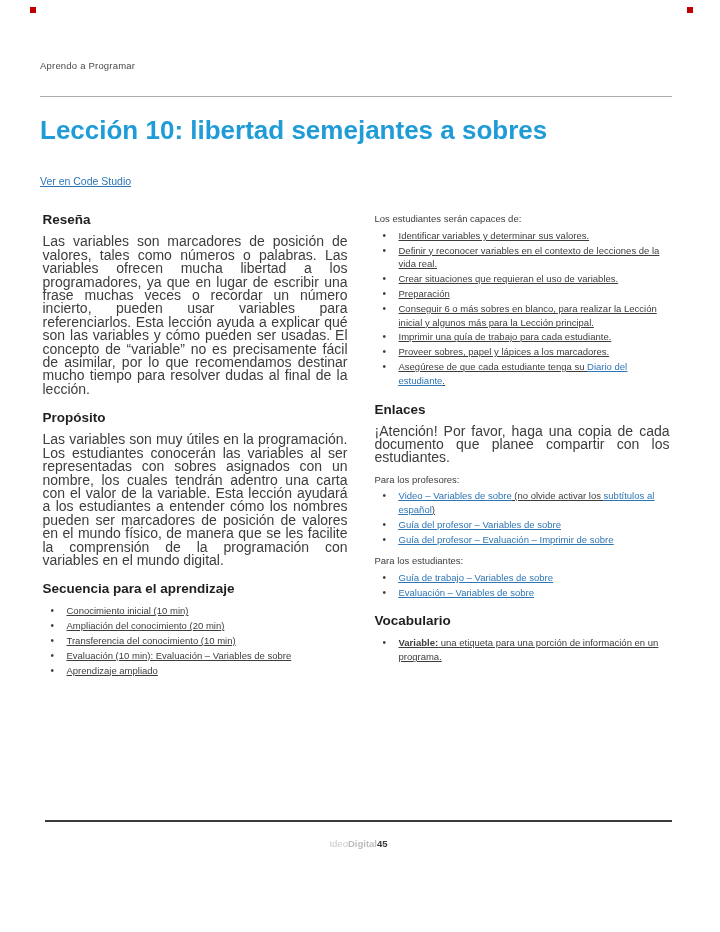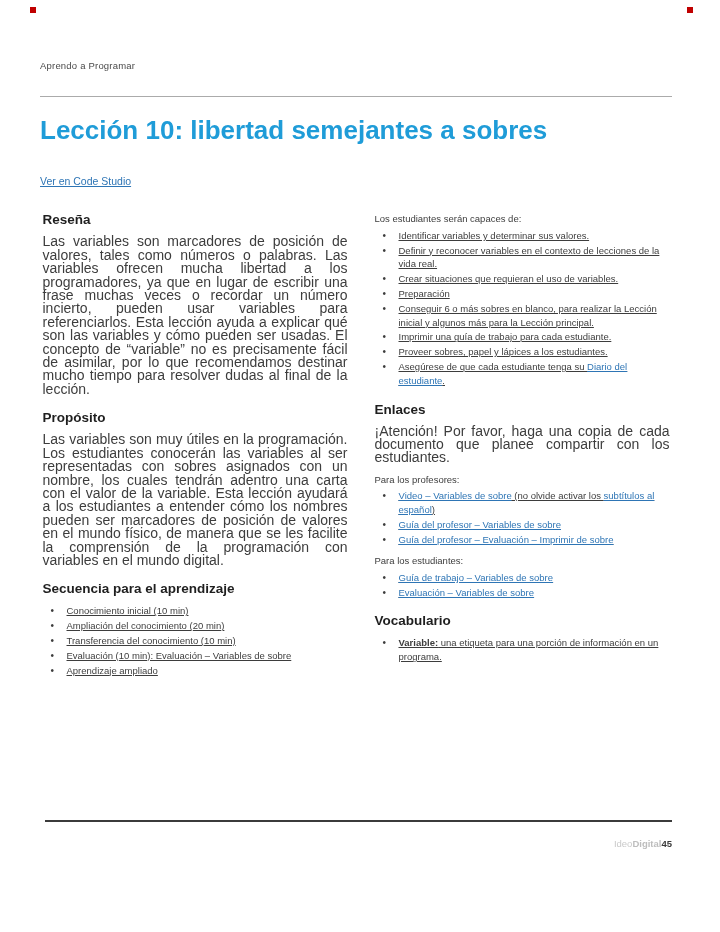--- a/index.html
+++ b/index.html
@@ -104,21 +104,21 @@
 
   .footer {
     position: absolute;
     left: 45px; right: 48px;
     top: 820px;
   }
   .footer-rule { border-top: 2px solid #3b3b3b; height: 0; }
   .footer-row {
     margin-top: 16px;
     display: flex;
-    justify-content: flex-end;
+    justify-content: center;
     align-items: baseline;
     font-size: 9.5px;
   }
   .footer-brand { color: #c9c9c9; }
   .footer-brand .bold-part { font-weight: bold; color: #bdbdbd; }
   .page-number { font-weight: bold; color: #3b3b3b; }
 </style>
 </head>
 <body>
 
@@ -164,21 +164,21 @@
 
       <div class="section">
         <p class="plain-text">Los estudiantes serán capaces de:</p>
         <ul class="bullet-list">
           <li>Identificar variables y determinar sus valores.</li>
           <li>Definir y reconocer variables en el contexto de lecciones de la vida real.</li>
           <li>Crear situaciones que requieran el uso de variables.</li>
           <li>Preparación</li>
           <li>Conseguir 6 o más sobres en blanco, para realizar la Lección inicial y algunos más para la Lección principal.</li>
           <li>Imprimir una guía de trabajo para cada estudiante.</li>
-          <li>Proveer sobres, papel y lápices a los estudiantes.</li>
+          <li>Proveer sobres, papel y lápices a los marcadores.</li>
           <li><span>Asegúrese de que cada estudiante tenga su </span><a class="doc-link">Diario del estudiante</a><span>.</span></li>
         </ul>
       </div>
 
       <div class="section">
         <h2 class="section-heading">Enlaces</h2>
         <p class="body-text">¡Atención! Por favor, haga una copia de cada documento que planee compartir con los estudiantes.</p>
         <p class="plain-text">Para los profesores:</p>
         <ul class="bullet-list">
           <li><a class="doc-link">Video – Variables de sobre</a><span> (no olvide activar los </span><a class="doc-link">subtítulos al español</a><span>)</span></li>

